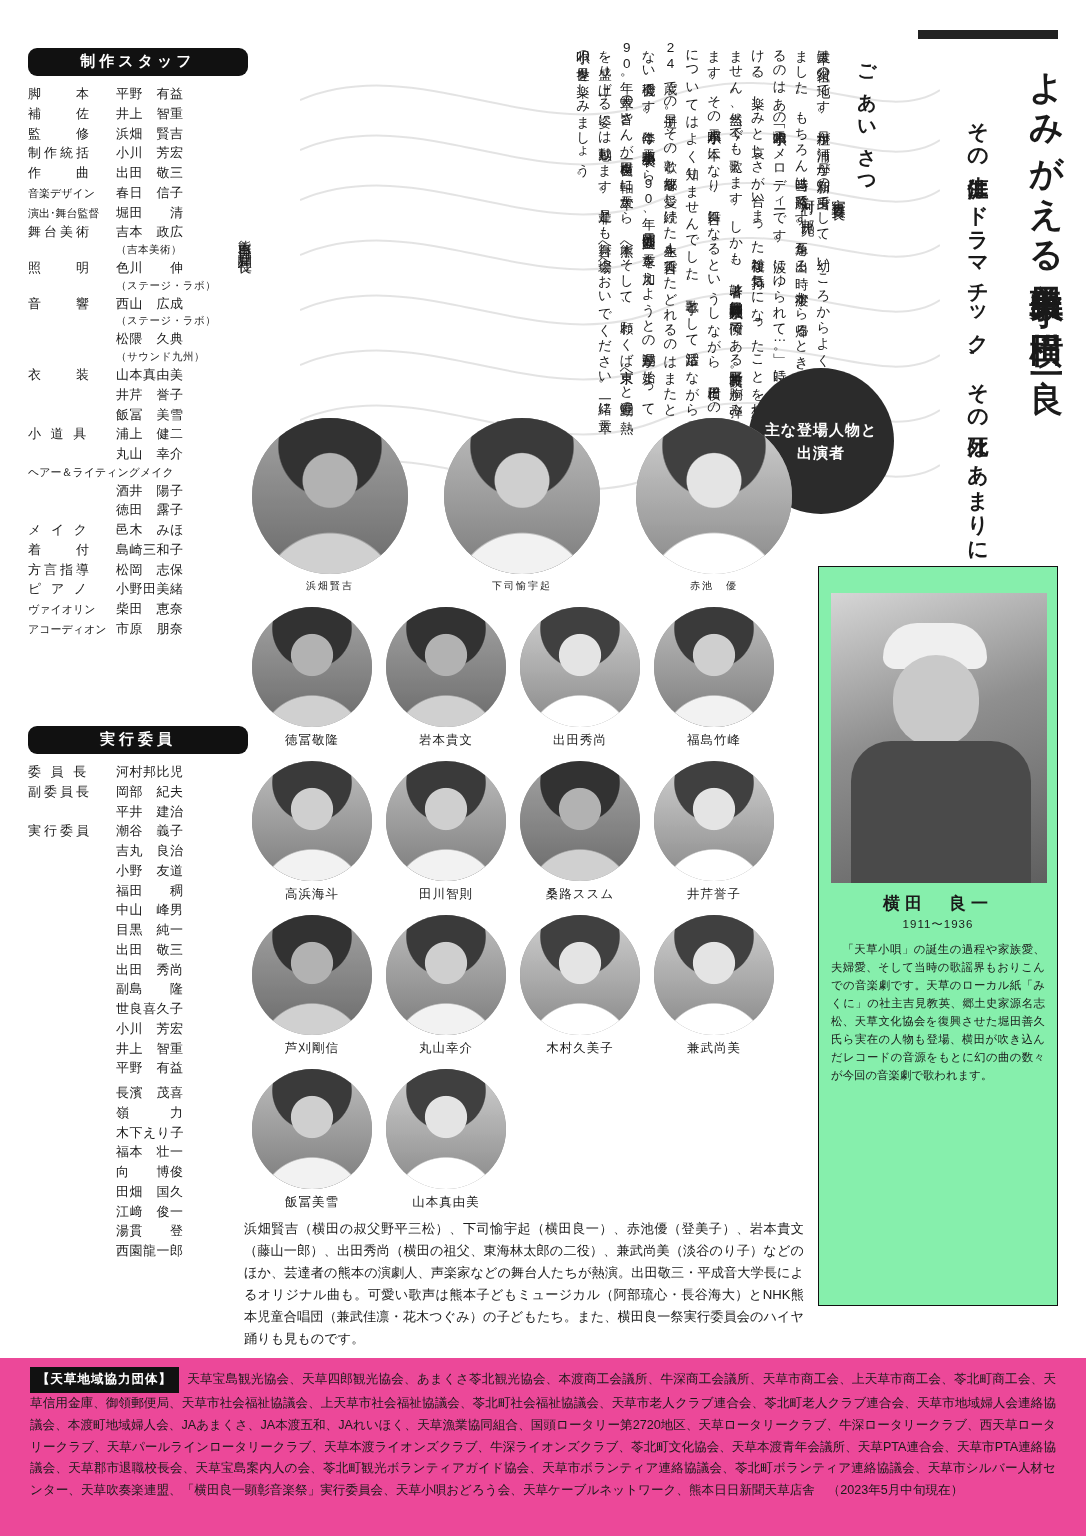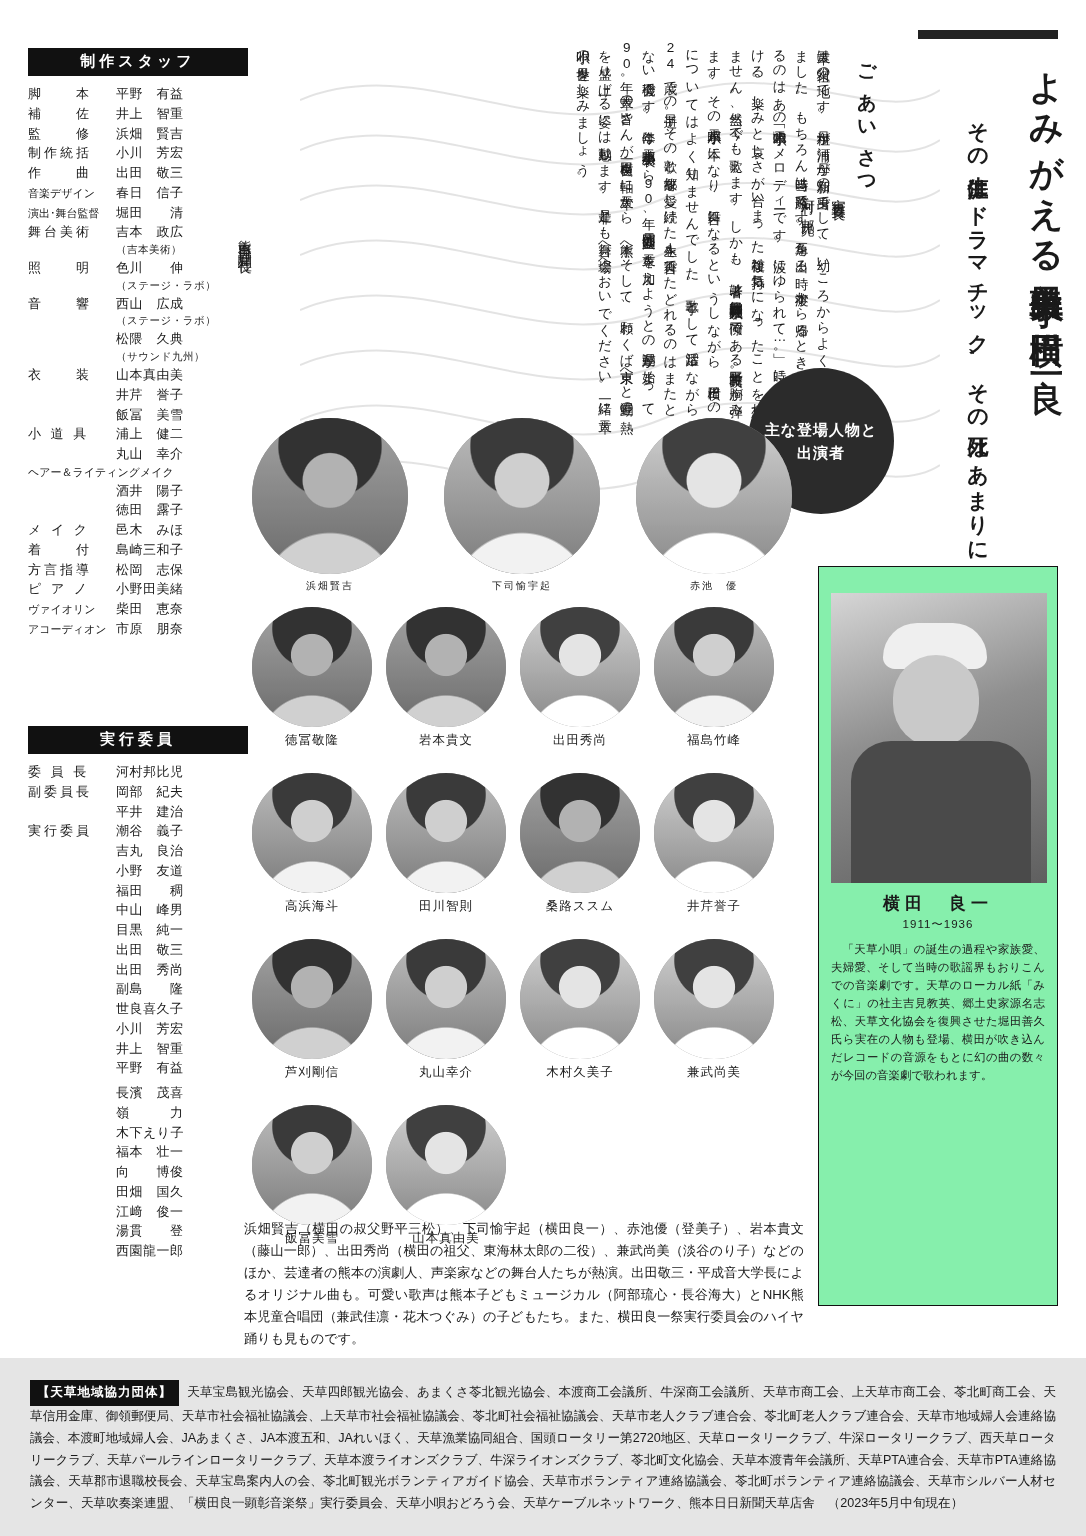--- a/index.html
+++ b/index.html
@@ -47,21 +47,21 @@
     writing-mode:vertical-rl;text-orientation:upright;
     font-size:13.5px;line-height:1.62;letter-spacing:.5px;
     text-align:justify;
   }
 
   
   .panel{position:absolute;left:28px;top:48px;width:220px;}
   .panel-title{
     background:#111;color:#fff;text-align:center;
     font-size:15px;font-weight:bold;letter-spacing:4px;
-    padding:4px 0 5px;border-radius:0;
+    padding:4px 0 5px;border-radius:9px;
   }
   .rowlist{margin-top:8px;}
   .row{display:flex;align-items:baseline;font-size:13px;line-height:1.52;}
   .row .rl{width:88px;flex:0 0 88px;letter-spacing:3px;white-space:nowrap;}
   .row .rl.sp{letter-spacing:0px;font-size:11px;}
   .row .rv{flex:1;white-space:nowrap;letter-spacing:.5px;}
   .row .rv.small{font-size:10.5px;}
   .row.gap{margin-top:5px;}
   .panel2{position:absolute;left:28px;top:726px;width:220px;}
 
@@ -77,21 +77,21 @@
     background:#2b2b2b;color:#fff;display:flex;flex-direction:column;
     align-items:center;justify-content:center;text-align:center;
     font-size:15px;font-weight:bold;line-height:1.55;letter-spacing:1px;
   }
 
   
   .cast{position:absolute;left:252px;top:418px;width:540px;}
   .cast-top{display:flex;justify-content:space-between;}
   .cast-top .item{width:156px;}
   .cast-top .ph{width:156px;height:156px;border-radius:50%;overflow:hidden;background:#8d8d8d;position:relative;}
-  .cast-grid{display:flex;flex-wrap:wrap;gap:24px 14px;margin-top:14px;}
+  .cast-grid{display:flex;flex-wrap:wrap;gap:12px 14px;margin-top:14px;}
   .cast-grid .item{width:120px;}
   .cast-grid .ph{width:120px;height:120px;border-radius:50%;overflow:hidden;background:#8d8d8d;position:relative;}
   .cap{text-align:center;font-size:12.5px;margin-top:5px;letter-spacing:1px;white-space:nowrap;}
   .cap.big{font-size:10px;letter-spacing:2px;}
 
   
   .face{position:absolute;inset:0;background:
       radial-gradient(circle at 50% 118%, #f2f2f2 0 34%, rgba(0,0,0,0) 35%),
       radial-gradient(circle at 50% 40%, #cfcfcf 0 22%, rgba(0,0,0,0) 23%),
       radial-gradient(circle at 50% 18%, #3a3a3a 0 34%, rgba(0,0,0,0) 35%),
@@ -115,21 +115,21 @@
 
   
   .bottom-note{
     position:absolute;left:244px;top:1218px;width:560px;
     font-size:13.2px;line-height:1.66;text-align:justify;
   }
 
   
   .footer{
     position:absolute;left:0;bottom:0;width:1086px;height:178px;
-    background:#e5e5e5;box-sizing:border-box;padding:22px 30px;
+    background:#ec4899;box-sizing:border-box;padding:9px 30px;
   }
   .footer-tag{
     display:inline-block;background:#111;color:#fff;font-size:12.5px;font-weight:bold;
     padding:2px 7px;letter-spacing:1px;margin-right:8px;vertical-align:middle;
   }
   .footer-text{font-size:12.6px;line-height:1.74;text-align:justify;}
 </style>
 </head>
 <body>
 

